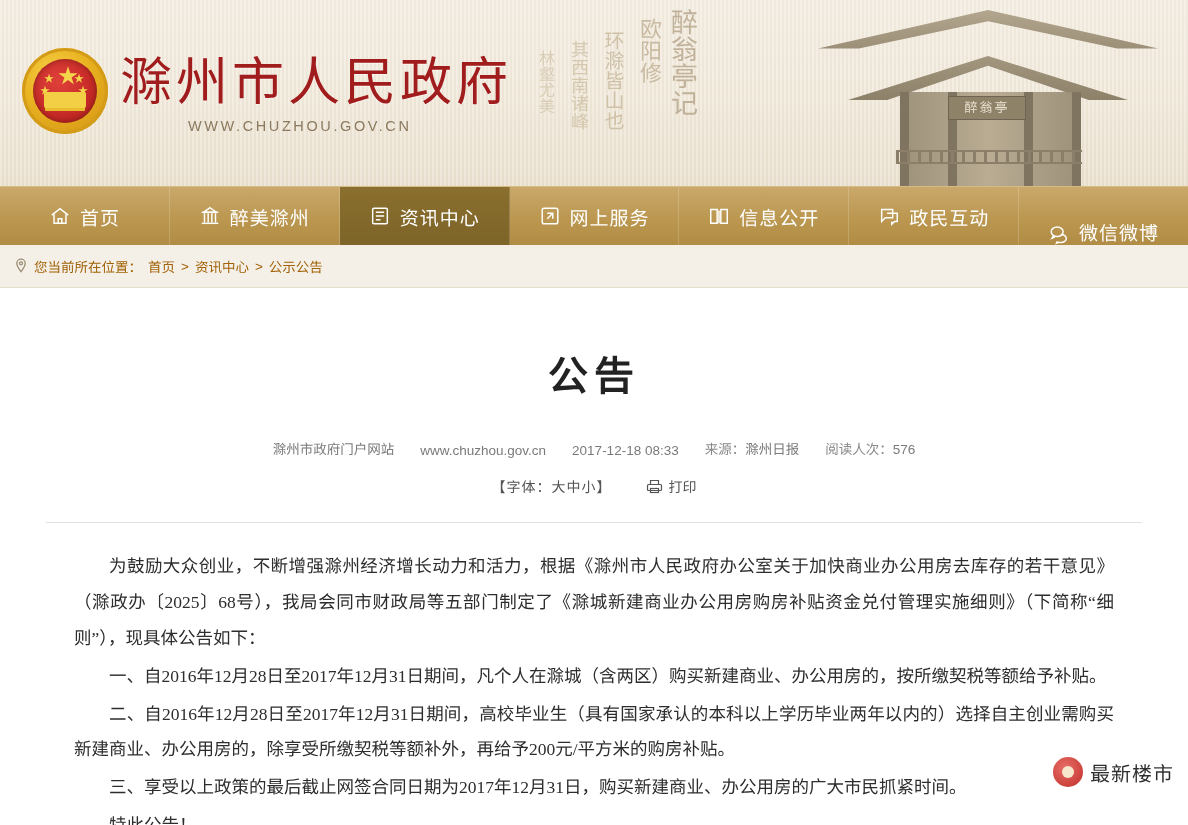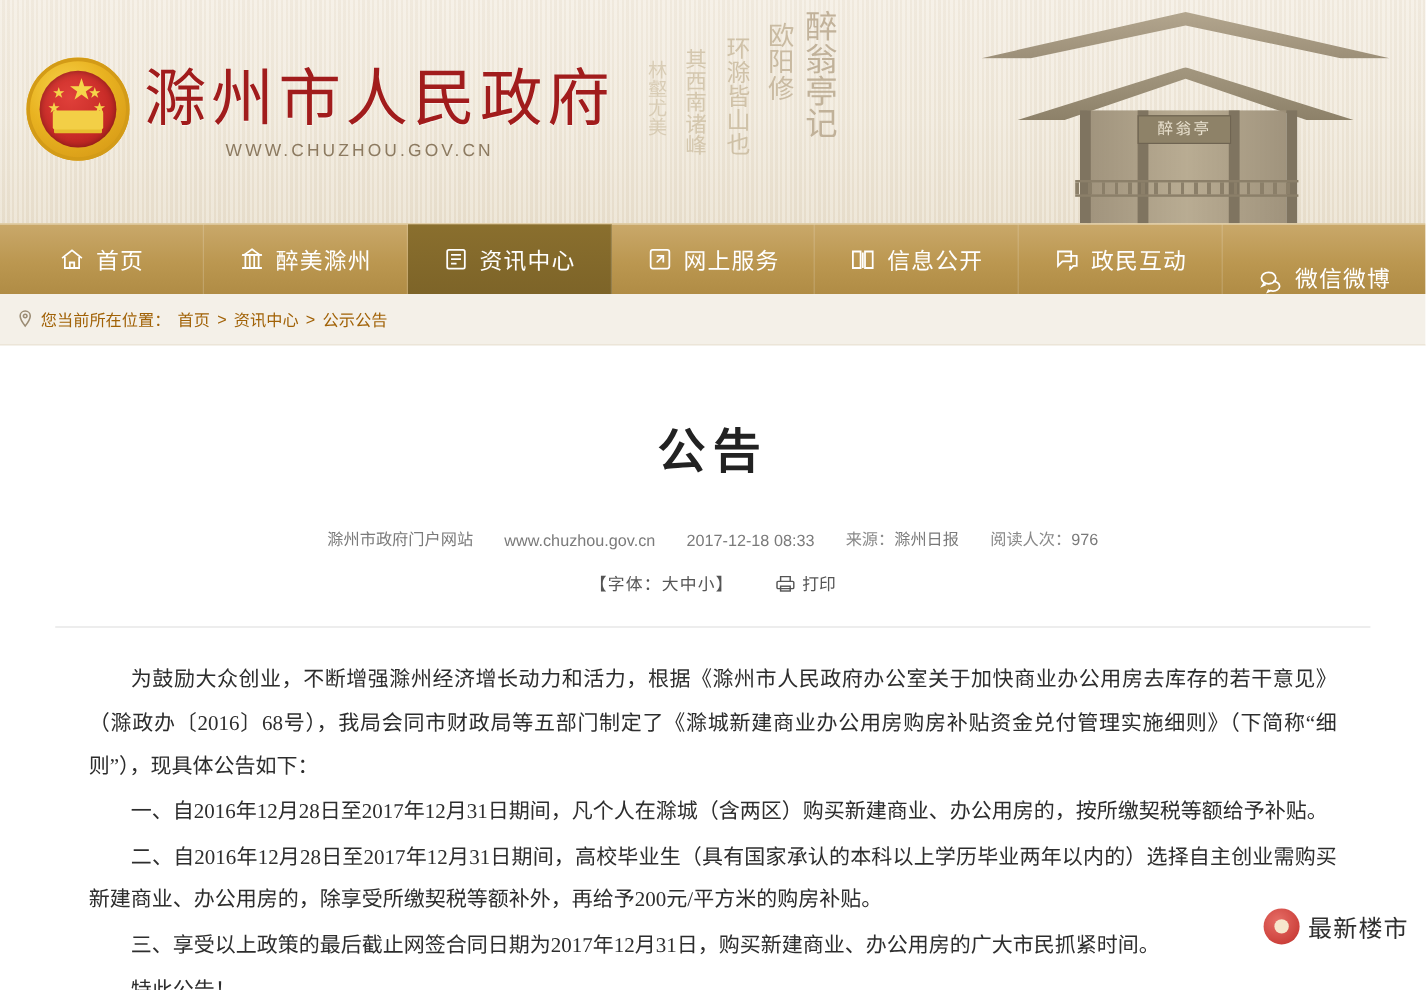--- a/index.html
+++ b/index.html
@@ -456,42 +456,42 @@
     <div class="art-title">公告</div>
 
     <div class="art-meta">
       <span>滁州市政府门户网站</span>
       <span>www.chuzhou.gov.cn</span>
       <span>2017-12-18 08:33</span>
       <span>
         <span class="label">来源：</span><span>滁州日报</span>
       </span>
       <span>
-        <span class="label">阅读人次：</span><span>976</span>
+        <span class="label">阅读人次：</span><span>576</span>
       </span>
     </div>
 
     <div class="art-tools">
       <span class="font-sizer"><span>【字体：</span><span class="sz">大</span><span class="sz">中</span><span class="sz">小</span><span>】</span></span>
       <span class="print">
         <span class="printer-icon">
           <svg viewBox="0 0 17 15" width="17" height="15" fill="none" stroke="#555" stroke-width="1.2">
             <path d="M4.5 5.5V1.5h8v4"></path>
               <rect x="1.5" y="5.5" width="14" height="6" rx="1"></rect>
               <rect x="4.5" y="9.5" width="8" height="4"></rect>
           </svg>
         </span>
         <span>打印</span>
       </span>
     </div>
 
     <div class="divider"></div>
 
     <div class="art-body">
-      <p>为鼓励大众创业，不断增强滁州经济增长动力和活力，根据《滁州市人民政府办公室关于加快商业办公用房去库存的若干意见》（滁政办〔2016〕68号），我局会同市财政局等五部门制定了《滁城新建商业办公用房购房补贴资金兑付管理实施细则》（下简称“细则”），现具体公告如下：</p>
+      <p>为鼓励大众创业，不断增强滁州经济增长动力和活力，根据《滁州市人民政府办公室关于加快商业办公用房去库存的若干意见》（滁政办〔2025〕68号），我局会同市财政局等五部门制定了《滁城新建商业办公用房购房补贴资金兑付管理实施细则》（下简称“细则”），现具体公告如下：</p>
       <p>一、自2016年12月28日至2017年12月31日期间，凡个人在滁城（含两区）购买新建商业、办公用房的，按所缴契税等额给予补贴。</p>
       <p>二、自2016年12月28日至2017年12月31日期间，高校毕业生（具有国家承认的本科以上学历毕业两年以内的）选择自主创业需购买新建商业、办公用房的，除享受所缴契税等额补外，再给予200元/平方米的购房补贴。</p>
       <p>三、享受以上政策的最后截止网签合同日期为2017年12月31日，购买新建商业、办公用房的广大市民抓紧时间。</p>
       <p>特此公告！</p>
     </div>
 
   </div>
 
   <div class="watermark">
     <span class="wm-logo"></span>

